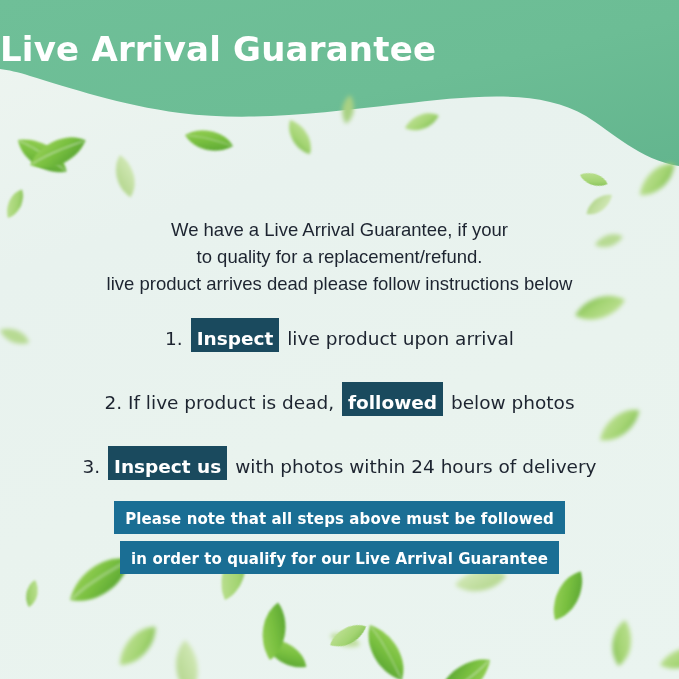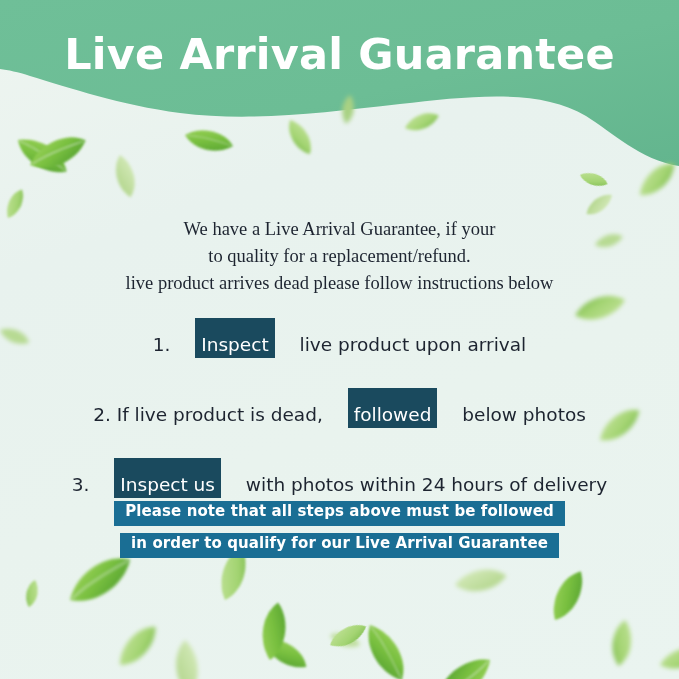--- a/index.html
+++ b/index.html
@@ -28,22 +28,22 @@
     left: 0;
     width: 679px;
     height: 200px;
   }
 
   .banner-title {
     position: absolute;
     top: 29px;
     left: 0;
     width: 679px;
-    text-align: center;
-    font-size: 43px;
+    text-align: left;
+    font-size: 34px;
     font-weight: bold;
     letter-spacing: 0.2px;
     color: #ffffff;
     z-index: 5;
     font-family: "DejaVu Sans", sans-serif;
   }
 
   
   .leaf-layer {
     position: absolute;
@@ -67,21 +67,21 @@
 
   .intro {
     position: absolute;
     top: 216px;
     left: 60px;
     width: 559px;
     text-align: center;
     font-size: 18.5px;
     line-height: 27px;
     color: #1d2430;
-    font-family: Liberation Serif, serif;
+    font-family: Liberation Sans, sans-serif;
   }
 
   .steps {
     position: absolute;
     top: 318px;
     left: 30px;
     width: 619px;
   }
 
   .step {
@@ -91,42 +91,42 @@
     color: #1d2430;
     margin-bottom: 30px;
     white-space: nowrap;
     font-family: "DejaVu Sans", sans-serif;
   }
 
   .hl {
     display: inline-block;
     background: #1a4a5e;
     color: #ffffff;
-    font-weight: normal;
-    padding: 16px 6px 3px 6px;
-    margin: 0 19px;
+    font-weight: bold;
+    padding: 10px 6px 3px 6px;
+    margin: 0 2px;
     line-height: 21px;
     vertical-align: baseline;
   }
 
   .notes {
     position: absolute;
     top: 501px;
     left: 0;
     width: 679px;
     text-align: center;
   }
 
   .note-line {
     display: inline-block;
     background: #1a6e94;
     color: #ffffff;
     font-size: 15px;
     font-weight: bold;
-    padding: 1px 11px 6px 11px;
+    padding: 9px 11px 6px 11px;
     margin-bottom: 7px;
     letter-spacing: 0.1px;
     font-family: "DejaVu Sans", sans-serif;
   }
   .note-row { display:block; }
 </style>
 </head>
 <body>
 
 <div id="infographic">

